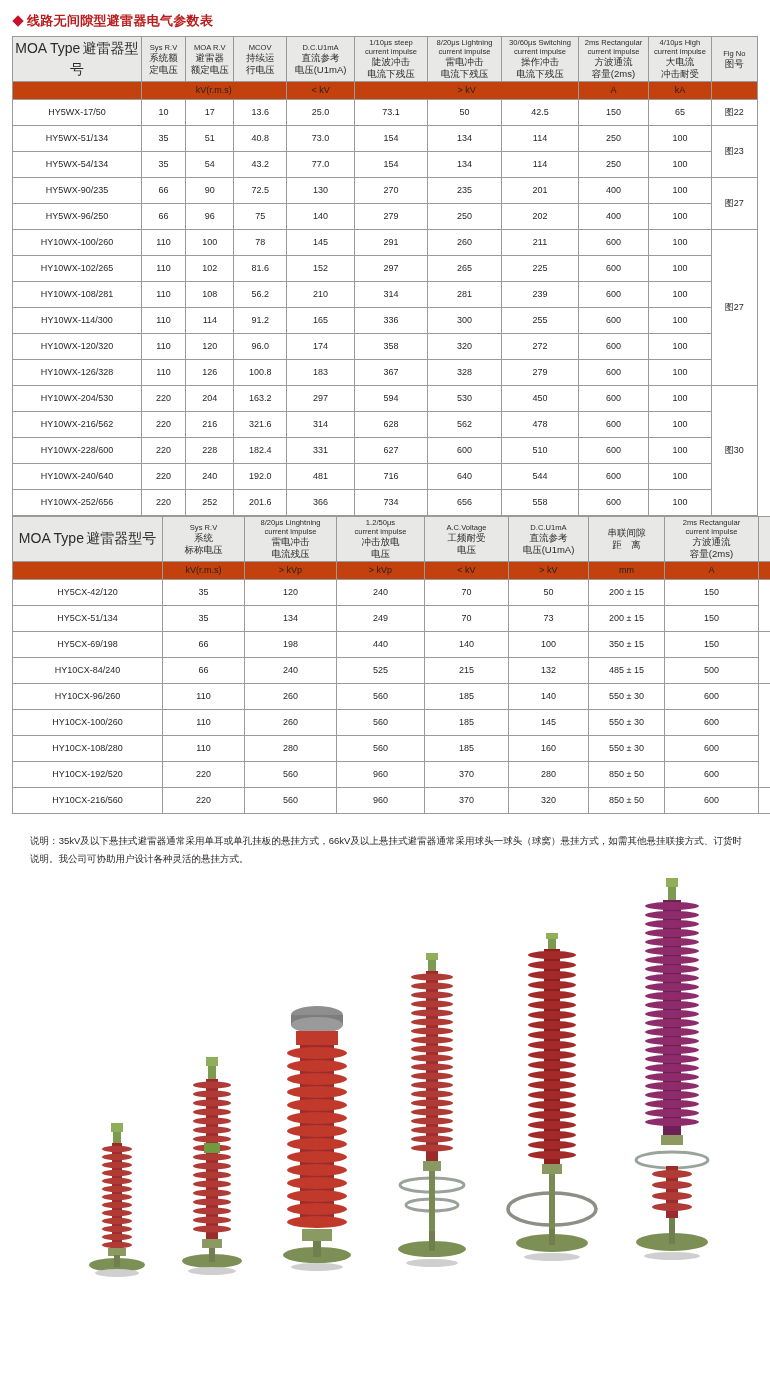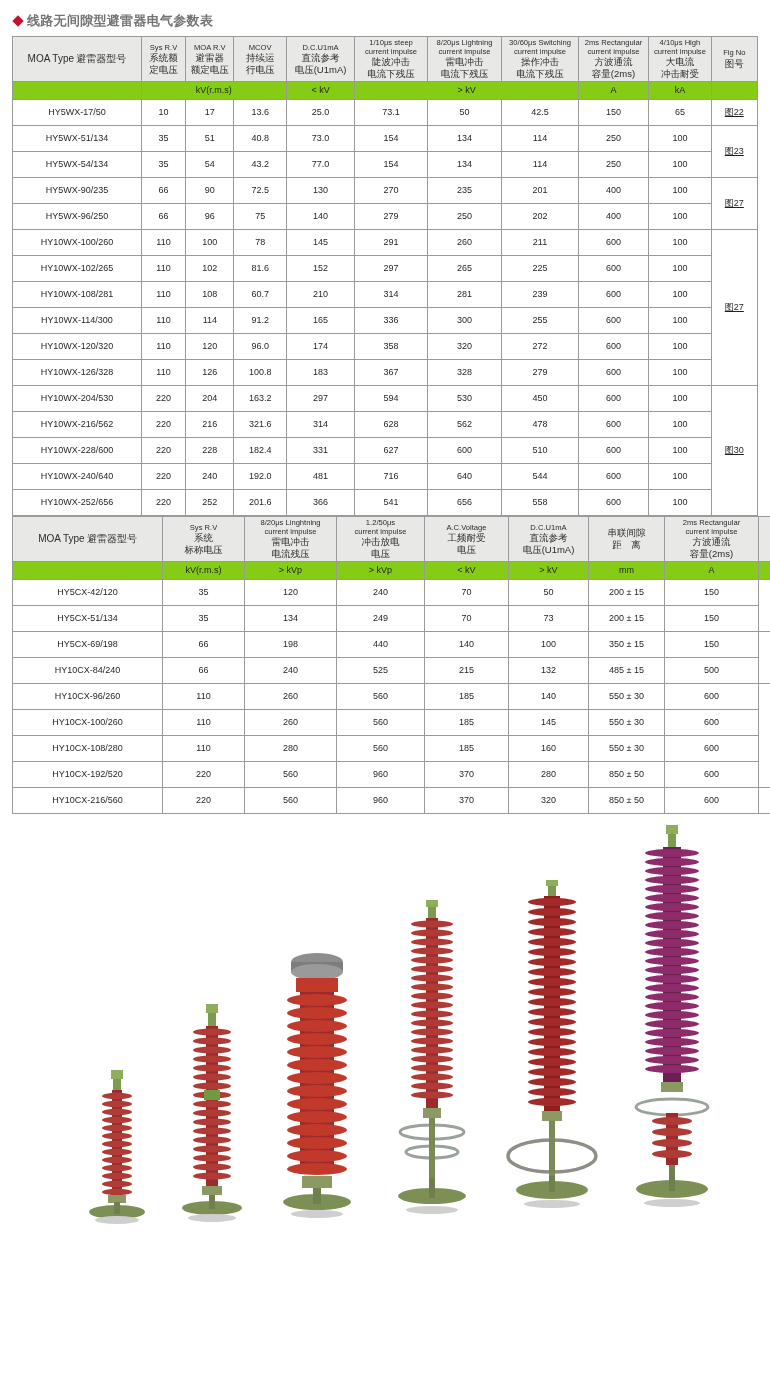--- a/index.html
+++ b/index.html
@@ -18,21 +18,21 @@
   .page {
     width: 770px;
     height: 1385px;
     position: relative;
     box-sizing: border-box;
     padding: 10px 12px 0 12px;
   }
   .section-title {
     font-size: 13px;
     font-weight: bold;
-    color: #737373;
+    color: #b91c1c;
     margin: 2px 0 6px 2px;
     display: flex;
     align-items: center;
     gap: 5px;
     letter-spacing: 0.3px;
   }
   .diamond {
     display: inline-block;
     width: 8px;
     height: 8px;
@@ -63,33 +63,33 @@
   .hdr-cn {
     font-size: 9.5px;
     display: block;
   }
   .hdr-en {
     font-size: 7.6px;
     display: block;
     line-height: 1.2;
   }
   .unit-row td {
-    background: #84cc16;
+    background: #c2410c;
     font-size: 8.5px;
     height: 15px;
   }
   .type-cell {
     text-align: left;
     padding-left: 10px;
     font-size: 9.5px;
   }
   .row-h td { height: 23px; }
-  .fig-cell { font-size: 9.5px; text-decoration: underline; }
+  .fig-cell { font-size: 9.5px; }
   .moa-head {
-    font-size: 10px;
+    font-size: 14px;
     line-height: 1.5;
   }
   .note {
     font-size: 9.5px;
     line-height: 1.85;
     color: #231f20;
     margin: 18px 16px 0 18px;
     text-align: justify;
     text-indent: 0;
   }
@@ -273,21 +273,21 @@
           <td>297</td>
           <td>265</td>
           <td>225</td>
           <td>600</td>
           <td>100</td>
         </tr>
         <tr class="row-h">
           <td class="type-cell">HY10WX-108/281</td>
           <td>110</td>
           <td>108</td>
-          <td>60.7</td>
+          <td>56.2</td>
           <td>210</td>
           <td>314</td>
           <td>281</td>
           <td>239</td>
           <td>600</td>
           <td>100</td>
         </tr>
         <tr class="row-h">
           <td class="type-cell">HY10WX-114/300</td>
           <td>110</td>
@@ -372,21 +372,21 @@
           <td>544</td>
           <td>600</td>
           <td>100</td>
         </tr>
         <tr class="row-h">
           <td class="type-cell">HY10WX-252/656</td>
           <td>220</td>
           <td>252</td>
           <td>201.6</td>
           <td>366</td>
-          <td>541</td>
+          <td>734</td>
           <td>656</td>
           <td>558</td>
           <td>600</td>
           <td>100</td>
         </tr>
       </tbody>
   </table>
 
 
   <table class="spec">
@@ -542,20 +542,23 @@
           <td>960</td>
           <td>370</td>
           <td>320</td>
           <td>850 ± 50</td>
           <td>600</td>
           <td rowspan="1" class="fig-cell">图34</td>
         </tr>
       </tbody>
   </table>
 
+  <div class="note">
+    <p>说明：35kV及以下悬挂式避雷器通常采用单耳或单孔挂板的悬挂方式，66kV及以上悬挂式避雷器通常采用球头一球头（球窝）悬挂方式，如需其他悬挂联接方式、订货时说明。我公司可协助用户设计各种灵活的悬挂方式。</p>
+  </div>
 
   <div class="figure-area">
 
     <svg class="arrester" style="left:60px; bottom:10px;" width="90" height="170" viewBox="0 0 90 170">
       <g>
         <rect x="41" y="18" width="8" height="12" fill="#7d9b4e"></rect>
         <rect x="39" y="10" width="12" height="9" fill="#8fae5c"></rect>
         <g fill="#9c2c2c">
           <rect x="40" y="30" width="10" height="105"></rect>
         </g>

